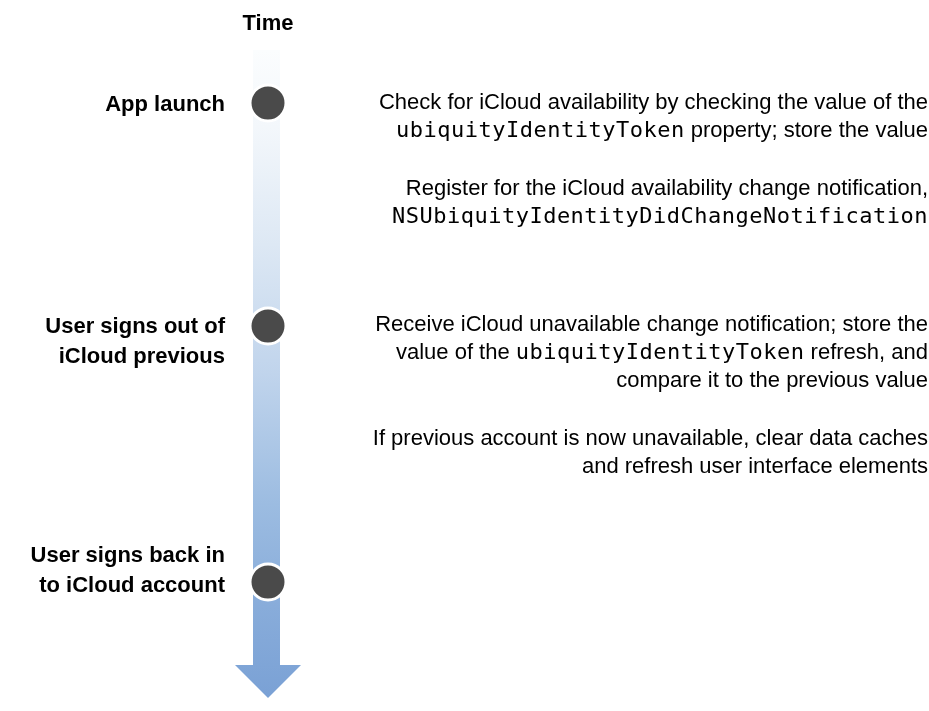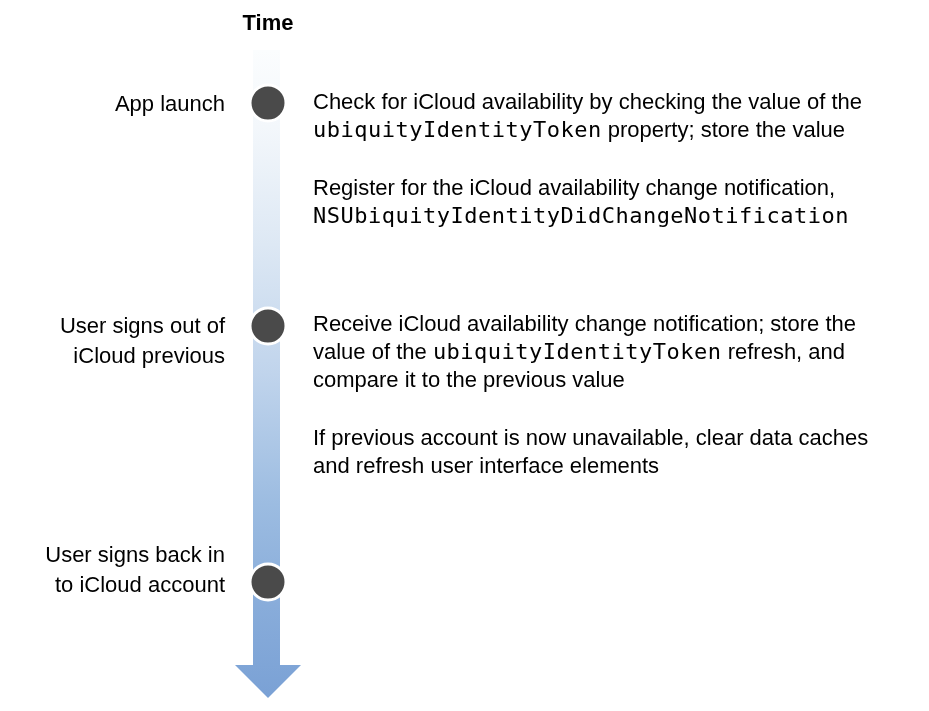--- a/index.html
+++ b/index.html
@@ -36,39 +36,40 @@
     top: 50px;
   }
 
   
   .side-label {
     position: absolute;
     left: 0;
     width: 225px;
     text-align: right;
     font-size: 22px;
-    font-weight: normal;
+    font-weight: bold;
     line-height: 30px;
   }
   .label-1 { top: 89px; }
   .label-2 { top: 311px; text-align: right; }
   .label-3 { top: 540px; }
 
   
   .content {
     position: absolute;
     left: 313px;
     width: 615px;
     font-size: 22px;
     line-height: 28px;
   }
   .block-1 { top: 88px; }
   .block-2 { top: 310px; }
   .content p {
     margin: 0 0 30px 0;
+    text-align: right;
   }
   .code {
     font-family: "DejaVu Sans Mono", "Liberation Mono", monospace;
     font-size: 22px;
     letter-spacing: 0.5px;
   }
 </style>
 </head>
 <body>
 
@@ -115,21 +116,21 @@
       <span class="code">ubiquityIdentityToken</span><span> property; store the value</span>
     </p>
     <p>
       <span>Register for the iCloud availability change notification,</span><br>
       <span class="code">NSUbiquityIdentityDidChangeNotification</span>
     </p>
   </div>
 
   <div class="content block-2">
     <p>
-      <span>Receive iCloud availability change notification; store the</span><br>
+      <span>Receive iCloud unavailable change notification; store the</span><br>
       <span>value of the </span><span class="code">ubiquityIdentityToken</span><span> refresh, and</span><br>
       <span>compare it to the previous value</span>
     </p>
     <p>
       <span>If previous account is now unavailable, clear data caches</span><br>
       <span>and refresh user interface elements</span>
     </p>
   </div>
 
 </div>

